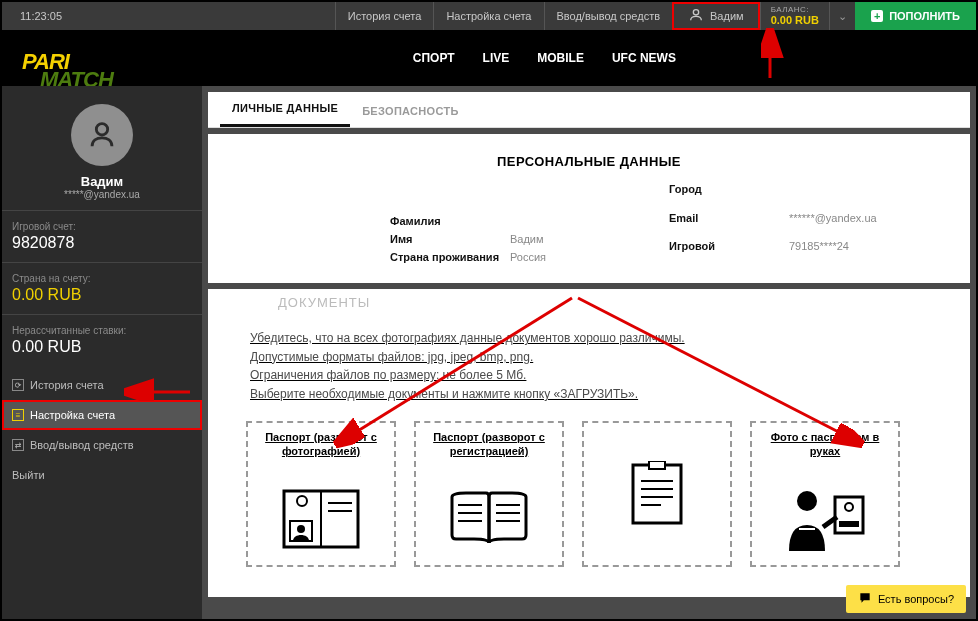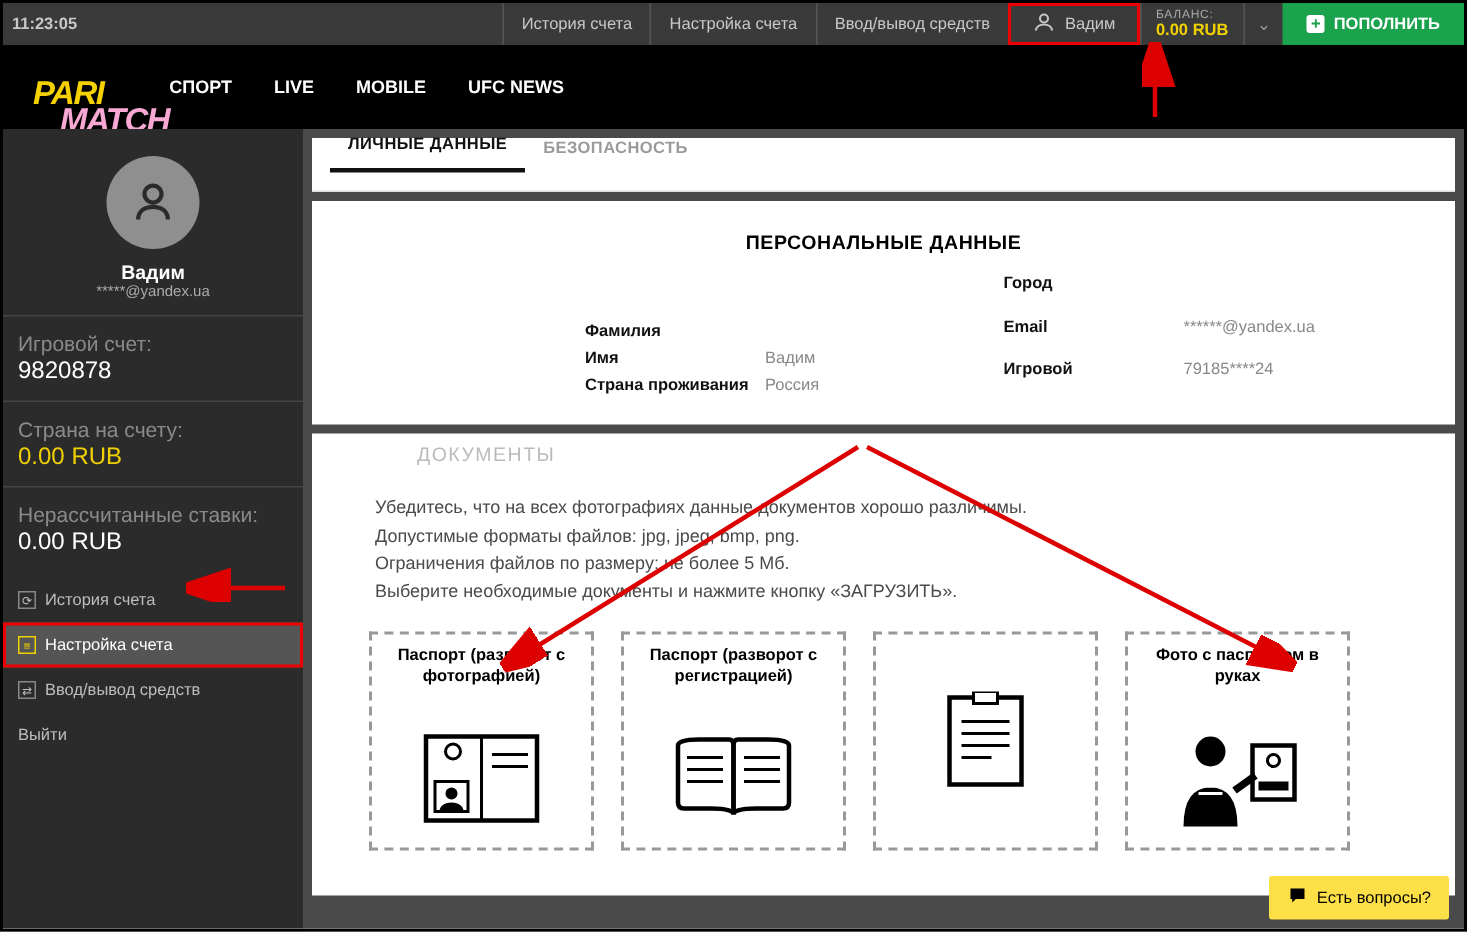--- a/index.html
+++ b/index.html
@@ -1,73 +1,73 @@
 <!DOCTYPE html>
 <html><head>
 <meta charset="utf-8">
 <style>
   * { box-sizing: border-box; margin: 0; padding: 0; }
   body { font-family: Arial, sans-serif; font-size: 12px; background: #fff; width: 978px; height: 621px; overflow: hidden; position: relative; border: 2px solid #000; }
 
   
   .topbar { height: 28px; background: #3a3a3a; display: flex; align-items: center; color: #c8c8c8; font-size: 11px; }
-  .topbar .time { padding: 0 6px; font-weight: bold; }
+  .topbar .time { padding: 0 18px; }
   .topbar .spacer { flex: 1; }
   .topbar .tlink { padding: 0 12px; height: 100%; display: flex; align-items: center; border-left: 1px solid #555; cursor: pointer; }
   .user-chip { display: flex; align-items: center; gap: 6px; padding: 0 14px; height: 100%; border-left: 1px solid #555; border: 2px solid #e00; }
   .user-chip svg { width: 16px; height: 16px; }
   .balance-box { padding: 0 10px; height: 100%; display: flex; flex-direction: column; justify-content: center; border-left: 1px solid #555; line-height: 1.1; }
   .balance-box .lbl { font-size: 8px; letter-spacing: 0.5px; color: #aaa; }
   .balance-box .val { font-size: 11px; font-weight: bold; color: #f0d000; }
   .chev { padding: 0 8px; color: #999; border-left: 1px solid #555; height:100%; display:flex; align-items:center; }
   .replenish { background: #1aa24d; color: #fff; font-weight: bold; font-size: 11px; padding: 0 16px; height: 100%; display: flex; align-items: center; gap: 6px; }
   .replenish .plus-icon { width:12px; height:12px; background:#fff; color:#1aa24d; display:inline-flex; align-items:center; justify-content:center; border-radius:2px; font-weight:bold; font-size:11px; }
 
   
   .header { height: 56px; background: #000; display: flex; align-items: center; }
   .logo { margin-left: 20px; display: flex; flex-direction: column; line-height: 0.8; margin-top: 25px; }
   .logo .l1, .logo .l2 { font-family: Arial Black, Arial; font-weight: 900; font-size: 22px; font-style: italic; letter-spacing: -1px; }
   .logo .l1 { color: #f5d100; }
-  .logo .l2 { color: #f9a8d4; margin-left: 18px; }
-  .nav { display: flex; gap: 28px; }
+  .logo .l2 { color: #4d7c0f; margin-left: 18px; }
+  .nav { display: flex; gap: 28px; margin-left: 300px; }
   .nav a { color: #fff; font-weight: bold; font-size: 12px; }
 
   
   .body-wrap { display: flex; height: calc(621px - 28px - 56px - 4px); }
 
   .sidebar { width: 200px; background: #2b2b2b; color: #c8c8c8; font-size: 11px; display: flex; flex-direction: column; overflow: hidden; }
   .avatar-wrap { display:flex; flex-direction:column; align-items:center; padding: 18px 0 10px; }
   .avatar { width: 62px; height: 62px; border-radius: 50%; background: #8f8f8f; display: flex; align-items: center; justify-content: center; }
   .user-name { margin-top: 8px; font-weight: bold; font-size: 13px; color:#fff; }
   .user-mail { font-size: 10px; color: #aaa; }
   .side-info { padding: 10px 10px; border-top: 1px solid #444; }
-  .side-info .lbl { font-size: 14px; color: #8a8a8a; margin-bottom: 2px; }
+  .side-info .lbl { font-size: 10px; color: #8a8a8a; margin-bottom: 2px; }
   .side-info .val { font-size: 16px; font-weight: normal; color: #fff; }
   .side-info .val.yellow { color: #f0d000; }
   .side-nav { margin-top: 4px; }
   .side-nav .item { padding: 9px 10px; display: flex; align-items: center; gap: 6px; font-size: 11px; color: #bdbdbd; cursor:pointer; }
   .side-nav .item.active { background: #555; color: #fff; border: 2px solid #e00; padding:7px 8px; }
   .side-nav .item .sqicon { width: 12px; height: 12px; border: 1px solid #888; display:inline-flex; align-items:center; justify-content:center; font-size:8px; }
   .side-nav .item.active .sqicon { border-color: #f0d000; color:#f0d000; }
 
   .main { flex: 1; background: #4a4a4a; padding: 6px; overflow:hidden; position:relative; }
-  .tabs { background: #fff; height: 36px; display: flex; align-items: flex-end; padding: 12px 12px; border-bottom: 1px solid #ddd; }
+  .tabs { background: #fff; height: 36px; display: flex; align-items: flex-end; padding: 0 12px; border-bottom: 1px solid #ddd; }
   .tabs .tab { padding: 10px 12px; font-size: 11px; font-weight: bold; color: #9a9a9a; letter-spacing: 0.3px; }
   .tabs .tab.active { color: #111; border-bottom: 3px solid #111; }
 
   .panel { background: #fff; margin-top: 6px; padding: 20px 22px; }
   .panel-title { text-align:center; font-weight:bold; font-size:13px; letter-spacing:0.4px; margin-bottom: 14px; }
   .pd-grid { display:flex; }
   .pd-col { display:grid; grid-template-columns: 120px 1fr; row-gap:6px; font-size:11px; }
   .pd-col.left { flex:1; }
   .pd-col.right { flex:1; }
   .pd-label { font-weight:bold; color:#111; }
   .pd-value { color:#888; }
 
-  .docs { background:#fff; margin-top:6px; padding: 14px 38px 30px; position:relative; flex:1; }
+  .docs { background:#fff; margin-top:6px; padding: 14px 38px 30px; position:relative; flex:1;text-decoration:underline; }
   .docs-box { position:relative; }
   .docs-title { position:absolute; top:-8px; left:24px; background:#fff; padding:0 8px; color:#bbb; font-size:13px; letter-spacing:1px; }
   .docs-inner { border:none; padding: 26px 0 0; }
   .docs-text { font-size:12px; color:#4a4a4a; line-height:1.55; margin: 0 0 18px 4px; }
   .doc-cards { display:flex; gap:18px; }
   .doc-card { width: 150px; height: 146px; border: 2px dashed #999; padding: 8px 6px; display:flex; flex-direction:column; align-items:center; cursor:pointer;gap:13px; }
   .doc-card .dc-title { font-size:11px; font-weight:bold; text-align:center; line-height:1.2; margin-bottom:10px; }
   .doc-card .dc-icon { flex:1; display:flex; align-items:center; justify-content:center; }
 
   .questions { position:absolute; right:10px; bottom:6px; background:#fde047; padding:6px 12px; font-size:11px; display:flex; align-items:center; gap:6px; border-radius:2px; }

